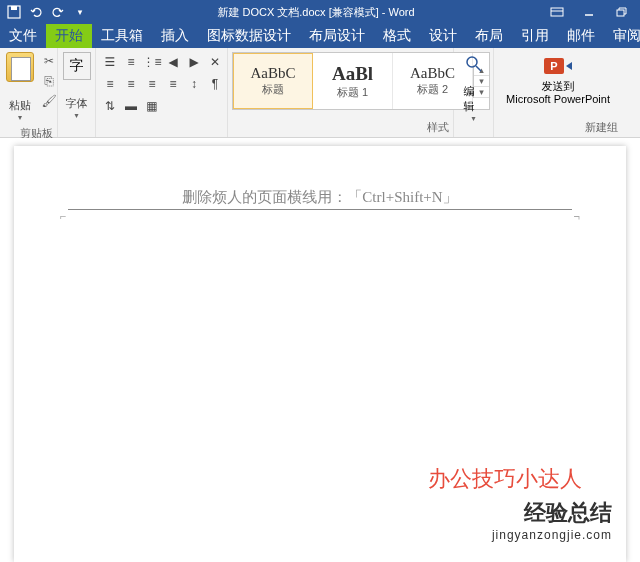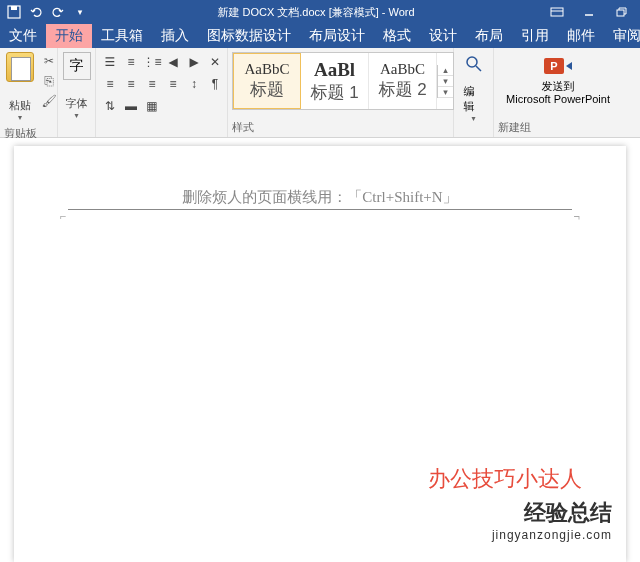--- a/index.html
+++ b/index.html
@@ -5,40 +5,40 @@
 *{margin:0;padding:0;box-sizing:border-box;font-family:"Microsoft YaHei","Segoe UI",sans-serif}
 body{width:640px;height:562px;background:#fff;overflow:hidden;position:relative}
 .titlebar{height:24px;background:#2b579a;display:flex;align-items:center;color:#fff;font-size:11px;padding:0 4px}
 .qat{display:flex;align-items:center;gap:2px}
 .qat-btn{width:20px;height:20px;display:flex;align-items:center;justify-content:center;cursor:pointer}
 .title-text{flex:1;text-align:center;color:#fff}
 .win-controls{display:flex;gap:2px}
 .win-btn{width:30px;height:20px;display:flex;align-items:center;justify-content:center;cursor:pointer}
 .menubar{height:24px;background:#2b579a;display:flex;font-size:14px;color:#fff}
 .menu-tab{padding:0 9px;height:24px;display:flex;align-items:center;cursor:pointer;white-space:nowrap}
-.menu-tab.active{background:#fca5a5;color:#2b579a}
+.menu-tab.active{background:#84cc16;color:#2b579a}
 .ribbon{height:90px;background:#f3f3f3;border-bottom:1px solid #d4d4d4;display:flex}
 .rb-group{border-right:1px solid #e1e1e1;display:flex;flex-direction:column;padding:2px 4px 0}
 .rb-content{flex:1;display:flex;align-items:flex-start;gap:2px}
-.rb-label{font-size:11px;color:#666;text-align:left;padding:2px 0;position:relative}
+.rb-label{font-size:11px;color:#666;text-align:right;padding:2px 0;position:relative}
 .big-btn{display:flex;flex-direction:column;align-items:center;width:36px;padding:2px;cursor:pointer}
 .big-btn .icon{width:32px;height:32px;display:flex;align-items:center;justify-content:center;font-size:20px}
 .big-btn .lbl{font-size:11px;color:#444;margin-top:16px}
 .paste-icon{width:28px;height:30px;background:linear-gradient(#f9d978,#e8b947);border:1px solid #c99a2e;border-radius:3px;position:relative}
 .paste-icon::before{content:"";position:absolute;top:4px;left:4px;width:18px;height:22px;background:#fff;border:1px solid #999}
 .small-btns{display:flex;flex-direction:column;gap:2px;padding:2px}
 .small-btn{width:18px;height:18px;display:flex;align-items:center;justify-content:center;font-size:12px;cursor:pointer;color:#555}
 .font-row{display:flex;gap:1px}
 .icon-btn{width:20px;height:20px;display:flex;align-items:center;justify-content:center;font-size:12px;cursor:pointer;color:#444}
 .para-controls{display:flex;flex-direction:column;gap:2px;padding-top:2px}
 .style-gallery{display:flex;align-items:center;border:1px solid #c8c8c8;background:#fff;height:58px;margin-top:2px}
-.style-item{width:68px;height:56px;border-right:1px solid #e8e8e8;display:flex;flex-direction:column;align-items:center;justify-content:center;cursor:pointer;padding:2px}
+.style-item{width:80px;height:56px;border-right:1px solid #e8e8e8;display:flex;flex-direction:column;align-items:center;justify-content:center;cursor:pointer;padding:2px}
 .style-item:first-child{border:1px solid #f0c05a;background:#fdf5e3}
 .style-preview{font-family:"Times New Roman",serif;color:#333}
-.style-name{font-size:17px;color:#555;margin-top:0}
+.style-name{font-size:11px;color:#555;margin-top:0}
 .style-scroll{width:16px;display:flex;flex-direction:column;border-left:1px solid #c8c8c8}
 .style-scroll div{flex:1;display:flex;align-items:center;justify-content:center;font-size:9px;color:#666;cursor:pointer;border-bottom:1px solid #e0e0e0}
 .edit-btn{display:flex;flex-direction:column;align-items:center;padding:4px 6px;cursor:pointer}
 .edit-btn .lbl{font-size:11px;margin-top:2px}
 .send-btn{display:flex;flex-direction:column;align-items:center;padding:4px 8px;cursor:pointer}
 .send-btn .lbl{font-size:11px;text-align:center;line-height:1.2;margin-top:2px}
 .doc-area{background:#fff;position:relative;height:424px}
 .page{position:absolute;left:14px;top:8px;width:612px;height:416px;background:#fff;box-shadow:0 0 6px rgba(0,0,0,0.25)}
 .header-region{position:absolute;top:42px;left:54px;right:54px}
 .header-line{border-bottom:1px solid #888;padding-bottom:2px;display:flex;justify-content:center}

